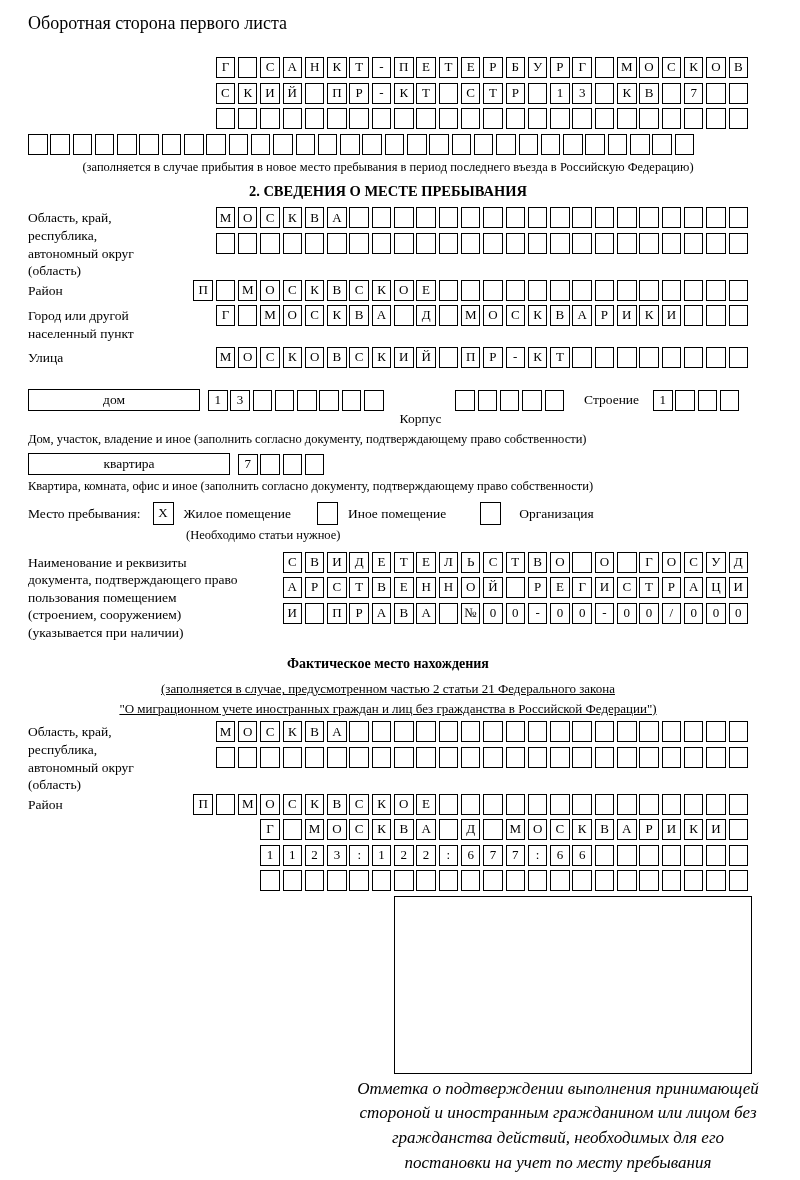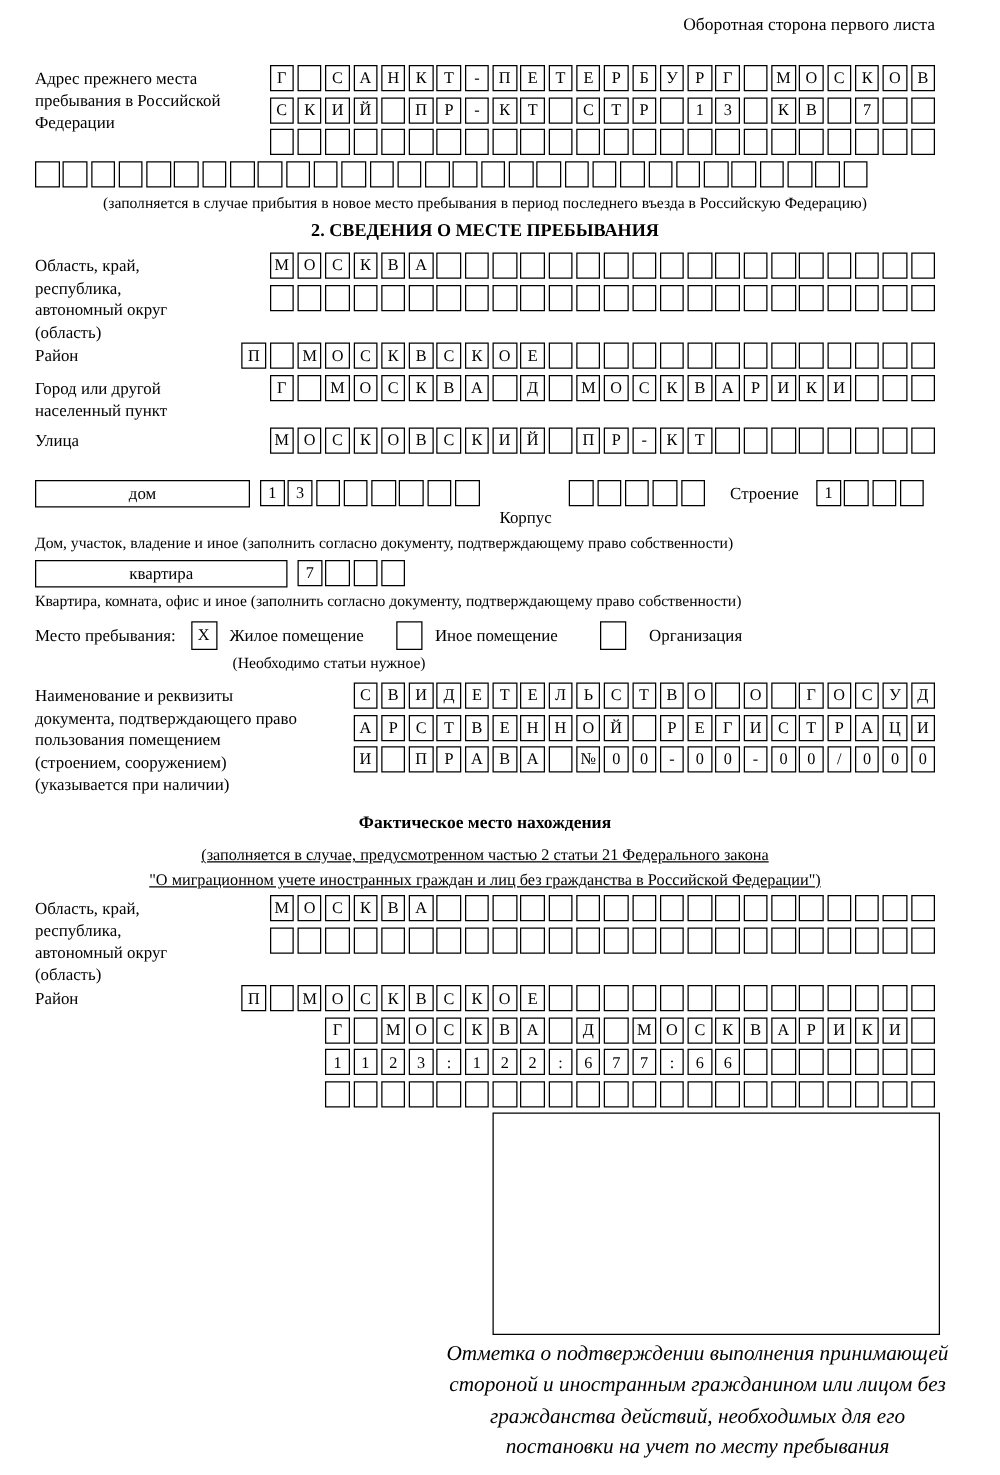--- a/index.html
+++ b/index.html
@@ -4,21 +4,21 @@
 <style>
   html,body{margin:0;padding:0;background:#fff;}
   body{
     width:800px;height:1180px;
     font-family:"Liberation Serif","DejaVu Serif",serif;
     color:#000;font-size:13.5px;line-height:1.3;
     box-sizing:border-box;
     padding:12px 52px 10px 28px;
     overflow:hidden;
   }
-  .hdr-note{text-align:right;font-size:14px;margin-bottom:22px;}
+  .hdr-note{font-size:18px;margin-bottom:22px;}
   .row{display:flex;align-items:flex-start;}
   .lblcol{flex:0 0 auto;padding-top:2px;}
   .grids{margin-left:auto;}
   .cellrow{display:flex;gap:2.8px;justify-content:flex-end;margin-bottom:4.5px;}
   .cellrow .cell{
     flex:0 0 auto;width:17.5px;height:19px;border:1.5px solid #000;
     display:flex;align-items:center;justify-content:center;
     font-size:13px;font-family:"Liberation Serif",serif;
   }
   .caption{font-size:12.5px;text-align:center;margin:1px 0 6px 0;}
@@ -49,21 +49,20 @@
     font-size:17px;margin-top:3px;line-height:1.45;font-style:italic;
   }
   .fact-cap{font-size:13px;text-align:center;margin:0 0 3px 0;line-height:1.5;text-decoration:underline;}
 </style>
 </head>
 <body>
 
 <div class="hdr-note">Оборотная сторона первого листа</div>
 
 <div class="row">
-  <div class="lblcol" style="width:150px;">Адрес прежнего места пребывания в Российской Федерации</div>
   <div class="grids">
     <div class="cellrow">
         <span class="cell">Г</span>
         <span class="cell"></span>
         <span class="cell">С</span>
         <span class="cell">А</span>
         <span class="cell">Н</span>
         <span class="cell">К</span>
         <span class="cell">Т</span>
         <span class="cell">-</span>

